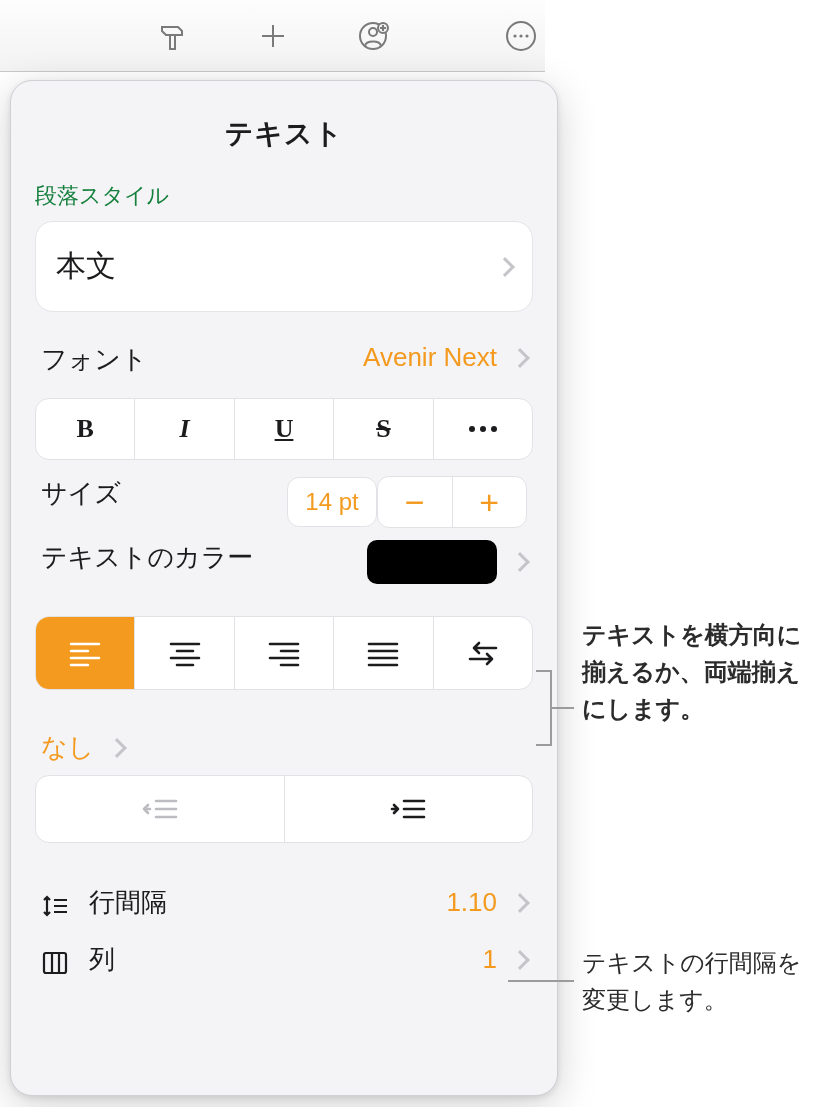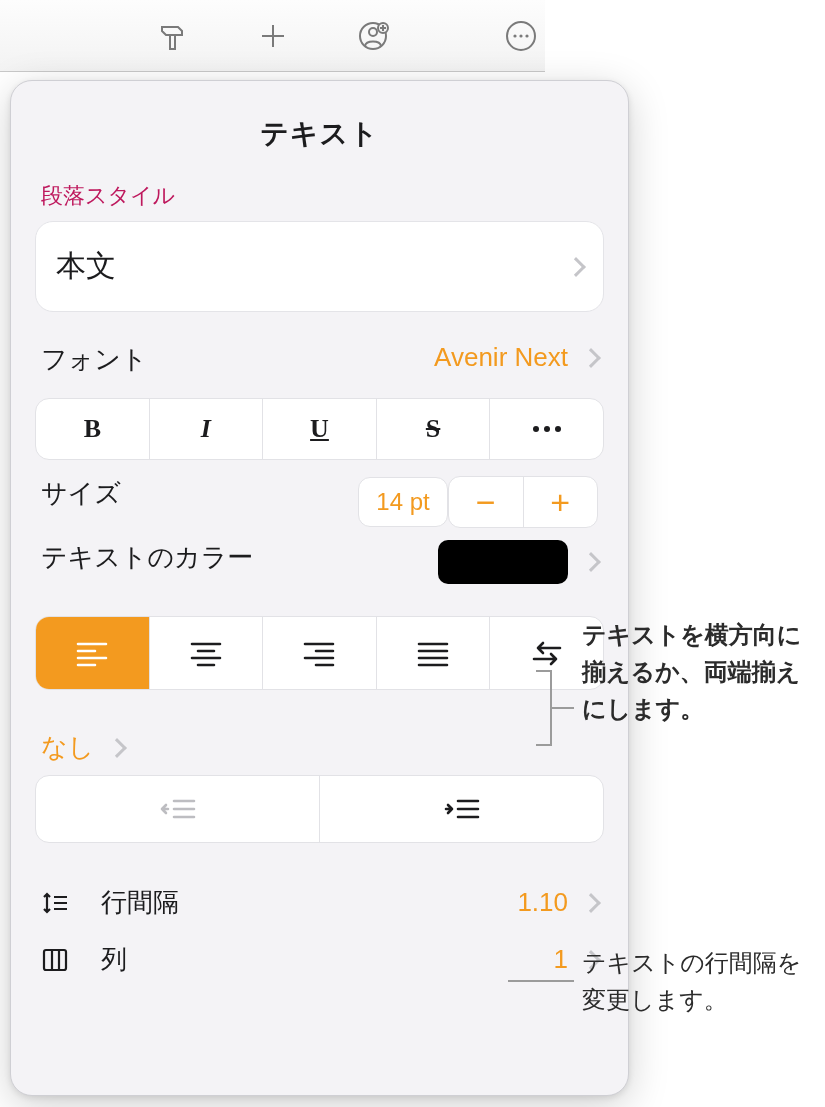--- a/index.html
+++ b/index.html
@@ -13,37 +13,37 @@
   border-bottom: 1px solid #c9c9c9;
   display: flex; align-items: center; justify-content: center; gap: 48px;
   padding: 0 16px;
 }
 .toolbar .tbtn { width: 52px; height: 52px; display:flex; align-items:center; justify-content:center; color:#7a7a7a; }
 .toolbar svg { width: 34px; height: 34px; stroke:#7a7a7a; fill:none; stroke-width:2; }
 .toolbar .overflow { position:absolute; right:6px; top:18px; width:36px; height:36px; display:flex; align-items:center; justify-content:center;}
 
 
 .popover {
-  position: absolute; left: 10px; top: 80px; width: 619px; height: 1016px;
+  position: absolute; left: 10px; top: 80px; width: 548px; height: 1016px;
   background: #f4f3f6;
   border: 1px solid #cfcfd4;
   border-radius: 22px;
   box-shadow: 0 10px 40px rgba(0,0,0,0.18), 0 2px 6px rgba(0,0,0,0.10);
   overflow: hidden;
 }
 .popover::before {
   content:""; position:absolute; top:-14px; left:252px;
   width:0; height:0; border-left:14px solid transparent; border-right:14px solid transparent;
   border-bottom:14px solid #f4f3f6;
   filter: drop-shadow(0 -1px 0 #cfcfd4);
 }
 .pop-title { text-align:center; font-size:28px; font-weight:700; color:#1c1c1e; padding:34px 0 18px; letter-spacing:1px;}
 .pop-body { padding: 0 24px; }
 
-.label-small { font-size:22px; color:#be185d; margin: 10px 6px 10px; }
+.label-small { font-size:22px; color:#15803d; margin: 10px 0 10px; }
 
 .card {
   background:#fff; border-radius:18px; border:1px solid #e4e4e8;
 }
 
 .style-row { display:flex; align-items:center; justify-content:space-between; padding: 24px 20px; }
 .style-row .txt { font-size:30px; color:#1c1c1e; }
 
 .chev { width:14px; height:14px; border-right:3px solid #c5c5c9; border-bottom:3px solid #c5c5c9; transform: rotate(-45deg); }
 
@@ -90,21 +90,21 @@
 
 
 .indentseg { display:flex; background:#fff; border:1px solid #e2e2e6; border-radius:14px; overflow:hidden; height:68px;}
 .indentseg > div { flex:1; display:flex; align-items:center; justify-content:center; border-right:1px solid #e2e2e6; }
 .indentseg > div:last-child { border-right:none; }
 .indentseg svg { width:40px; height:26px; stroke:#bdbdc1; stroke-width:2.6; fill:none; stroke-linecap:round;}
 .indentseg > div.enabled svg { stroke:#1c1c1e; }
 
 
 .listrow { display:flex; align-items:center; justify-content:space-between; padding: 18px 6px;}
-.listrow .lead { display:flex; align-items:center; gap:32px; }
+.listrow .lead { display:flex; align-items:flex-end; gap:20px; }
 .listrow svg.lead-icon { width:28px; height:28px; stroke:#1c1c1e; stroke-width:2.2; fill:none;}
 .listrow .val { display:flex; align-items:center; gap:16px; }
 
 
 .callout { position:absolute; font-size:24px; color:#2b2b2b; line-height:1.55; }
 .callout-line { position:absolute; background:#9b9b9b; height:2px; }
 .callout-brace { position:absolute; border-right:2px solid #9b9b9b; }
 .callout-tick { position:absolute; background:#9b9b9b; height:2px; }
 
 .spacer { height: 24px; }

